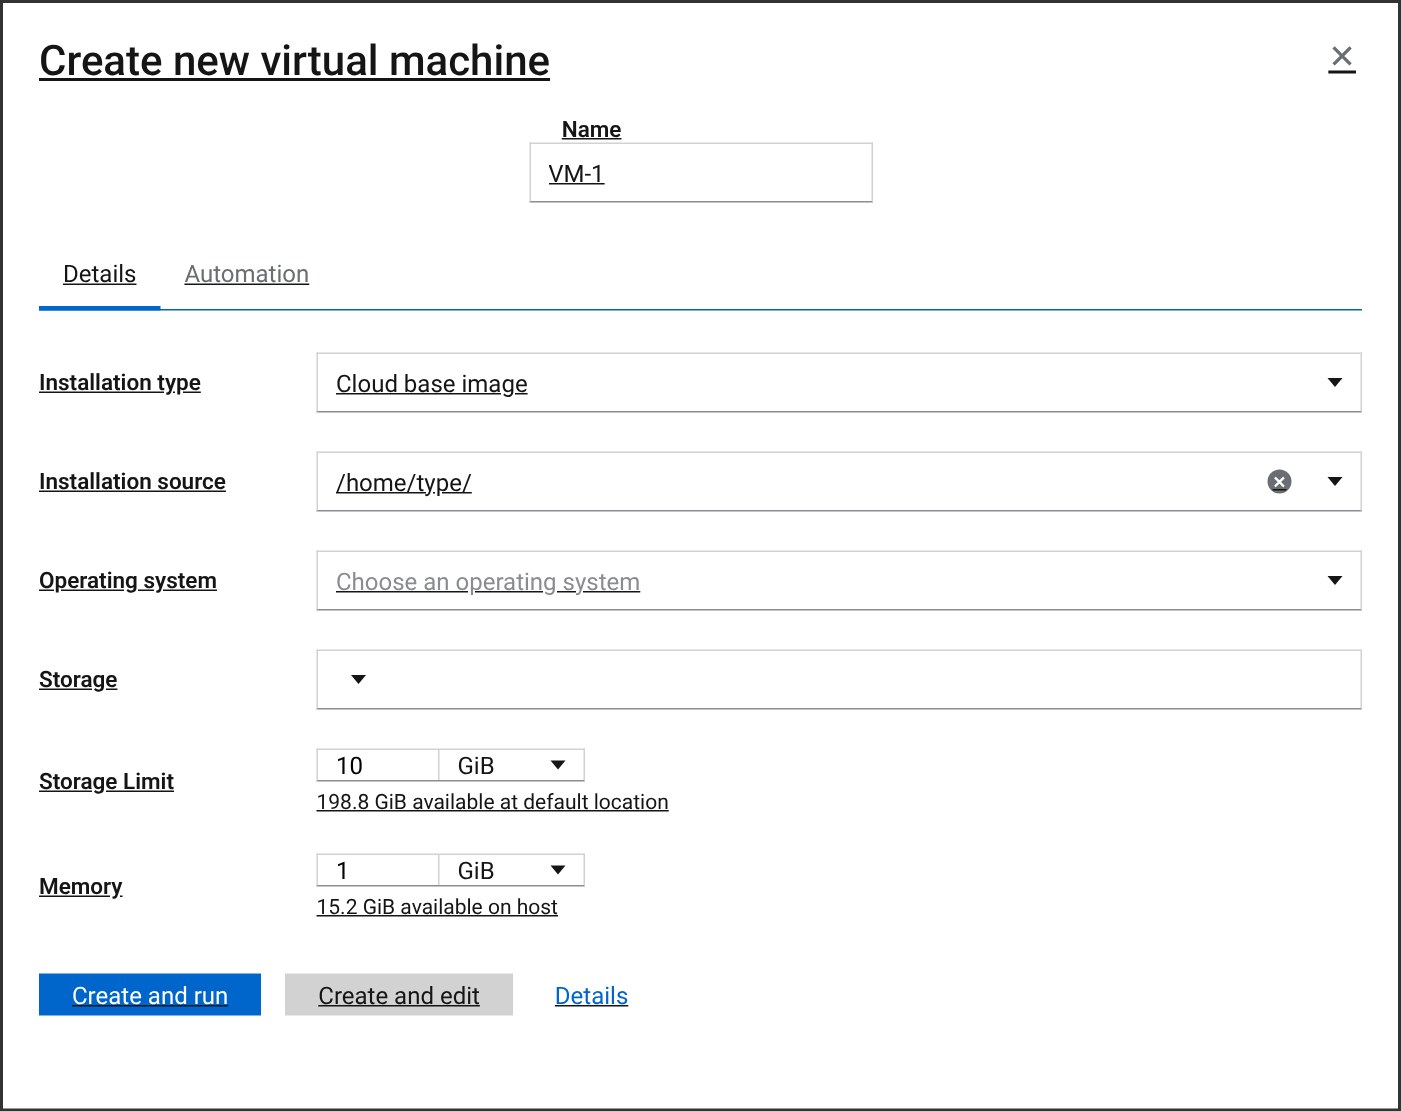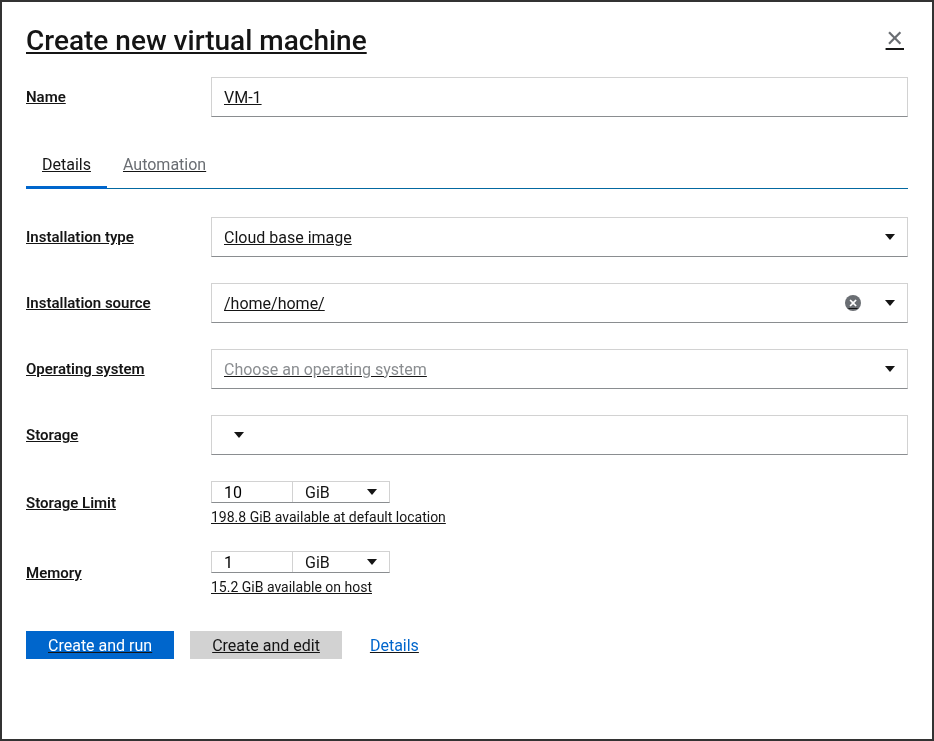--- a/index.html
+++ b/index.html
@@ -32,21 +32,21 @@
     color: #6a6e73;
     cursor: pointer;
     line-height: 1;
     padding: 4px;
   }
   .form-row {
     display: flex;
     align-items: center;
     margin-bottom: 12px;
   }
-  .form-row.top-row { margin-bottom: 28px; }
+  .form-row.top-row { margin-bottom: 28px; flex-direction: column; }
   .label {
     width: 185px;
     font-size: 15px;
     font-weight: 600;
     flex-shrink: 0;
   }
   .control-col {
     flex: 1;
   }
   .text-input, .select-like, .combo-input {
@@ -194,21 +194,21 @@
         </div>
       </div>
     </div>
   </div>
 
   <div class="field-block">
     <div class="form-row">
       <div class="label">Installation source</div>
       <div class="control-col">
         <div class="combo-input">
-          <span class="select-text">/home/home/</span>
+          <span class="select-text">/home/type/</span>
           <span class="clear-icon">✕</span>
           <span class="caret"></span>
         </div>
       </div>
     </div>
   </div>
 
   <div class="field-block">
     <div class="form-row">
       <div class="label">Operating system</div>

